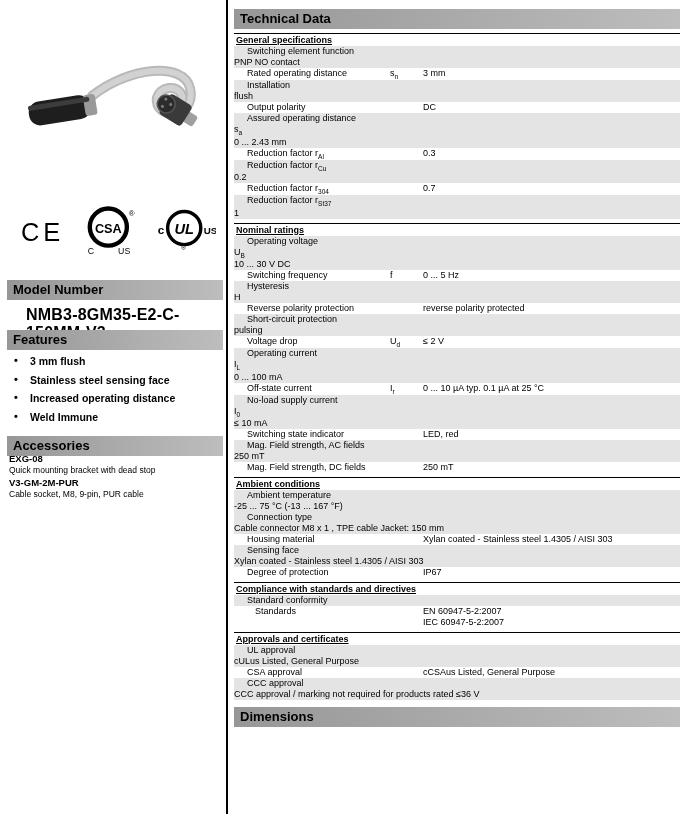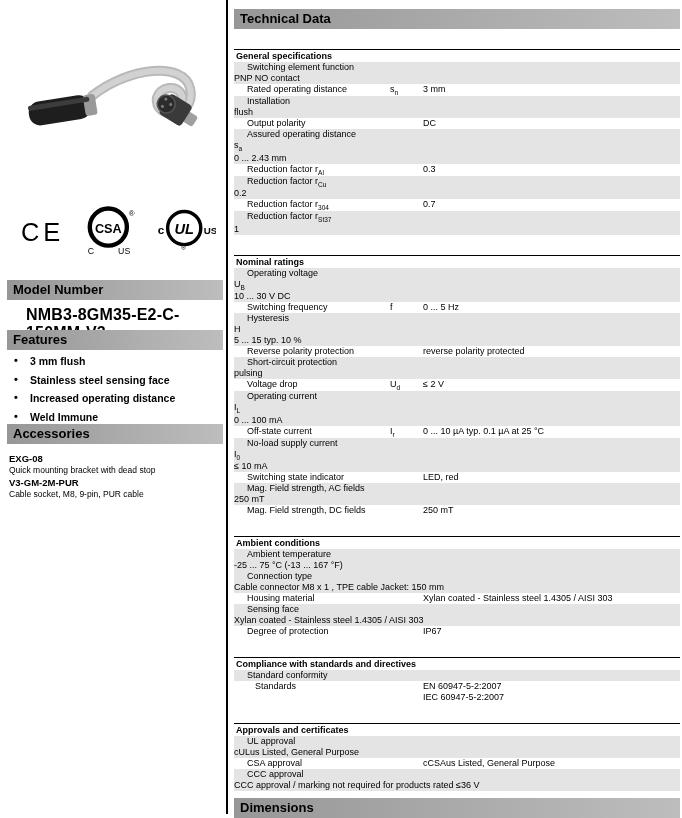--- a/index.html
+++ b/index.html
@@ -21,21 +21,21 @@
   .features-list{position:absolute;top:355px;left:9px;margin:0;padding:0;list-style:none;}
   .features-list li{position:relative;padding-left:21px;font-size:10.5px;font-weight:bold;margin-bottom:6.5px;}
   .features-list li::before{content:"•";position:absolute;left:5px;top:-1px;font-size:11px;}
   .acc-list{position:absolute;top:451px;left:9px;right:6px;}
   .acc-name{font-size:9.5px;font-weight:bold;line-height:11.5px;margin-top:2px;}
   .acc-desc{font-size:8.5px;line-height:10.5px;}
 
   
   .tech-bar{margin-top:9px;}
   .spec-table{margin-top:3px;}
-  .sec-header{margin-top:20px;border-top:1px solid #000;font-weight:bold;font-size:9px;line-height:10px;padding:1px 0 1px 2px;}
+  .sec-header{margin-top:4px;border-top:1px solid #000;font-weight:bold;font-size:9px;line-height:10px;padding:1px 0 1px 2px;text-decoration:underline;}
   .spec-row{display:flex;font-size:9px;line-height:11px;min-height:11px;}
   .spec-row.shaded{background:#e4e4e4;flex-direction:column;}
   .cell-label{width:143px;padding-left:13px;box-sizing:content-box;flex:none;}
   .cell-label.indent2{padding-left:21px;width:135px;}
   .cell-sym{width:33px;flex:none;}
   .cell-value{flex:1;}
   sub{font-size:6.5px;line-height:1;}
 
   .dims-bar{margin-top:7px;}
   .drawing-wrap{margin-top:0;}
@@ -93,21 +93,21 @@
   <div class="model-num">NMB3-8GM35-E2-C-150MM-V3</div>
 
   <div class="bar side-bar" style="top:330px">Features</div>
   <ul class="features-list">
     <li>3 mm flush</li>
     <li>Stainless steel sensing face</li>
     <li>Increased operating distance</li>
     <li>Weld Immune</li>
   </ul>
 
-  <div class="bar side-bar" style="top:424px">Accessories</div>
+  <div class="bar side-bar" style="top:436px">Accessories</div>
   <div class="acc-list">
     <div class="acc-name">EXG-08</div>
     <div class="acc-desc">Quick mounting bracket with dead stop</div>
     <div class="acc-name">V3-GM-2M-PUR</div>
     <div class="acc-desc">Cable socket, M8, 9-pin, PUR cable</div>
   </div>
 </div>
 
 <div class="right-col">
   <div class="bar tech-bar">Technical Data</div>
@@ -166,21 +166,20 @@
         <span class="cell-value">10 ... 30 V DC</span>
       </div>
       <div class="spec-row">
         <span class="cell-label">Switching frequency</span>
         <span class="cell-sym">f</span>
         <span class="cell-value">0 ... 5 Hz</span>
       </div>
       <div class="spec-row shaded">
         <span class="cell-label">Hysteresis</span>
         <span class="cell-sym">H</span>
-        <span class="cell-value">5 ... 15  typ. 10  %</span>
       </div>
       <div class="spec-row">
         <span class="cell-label">Reverse polarity protection</span>
         <span class="cell-sym"></span>
         <span class="cell-value">reverse polarity protected</span>
       </div>
       <div class="spec-row shaded">
         <span class="cell-label">Short-circuit protection</span>
         <span class="cell-sym"></span>
         <span class="cell-value">pulsing</span>

